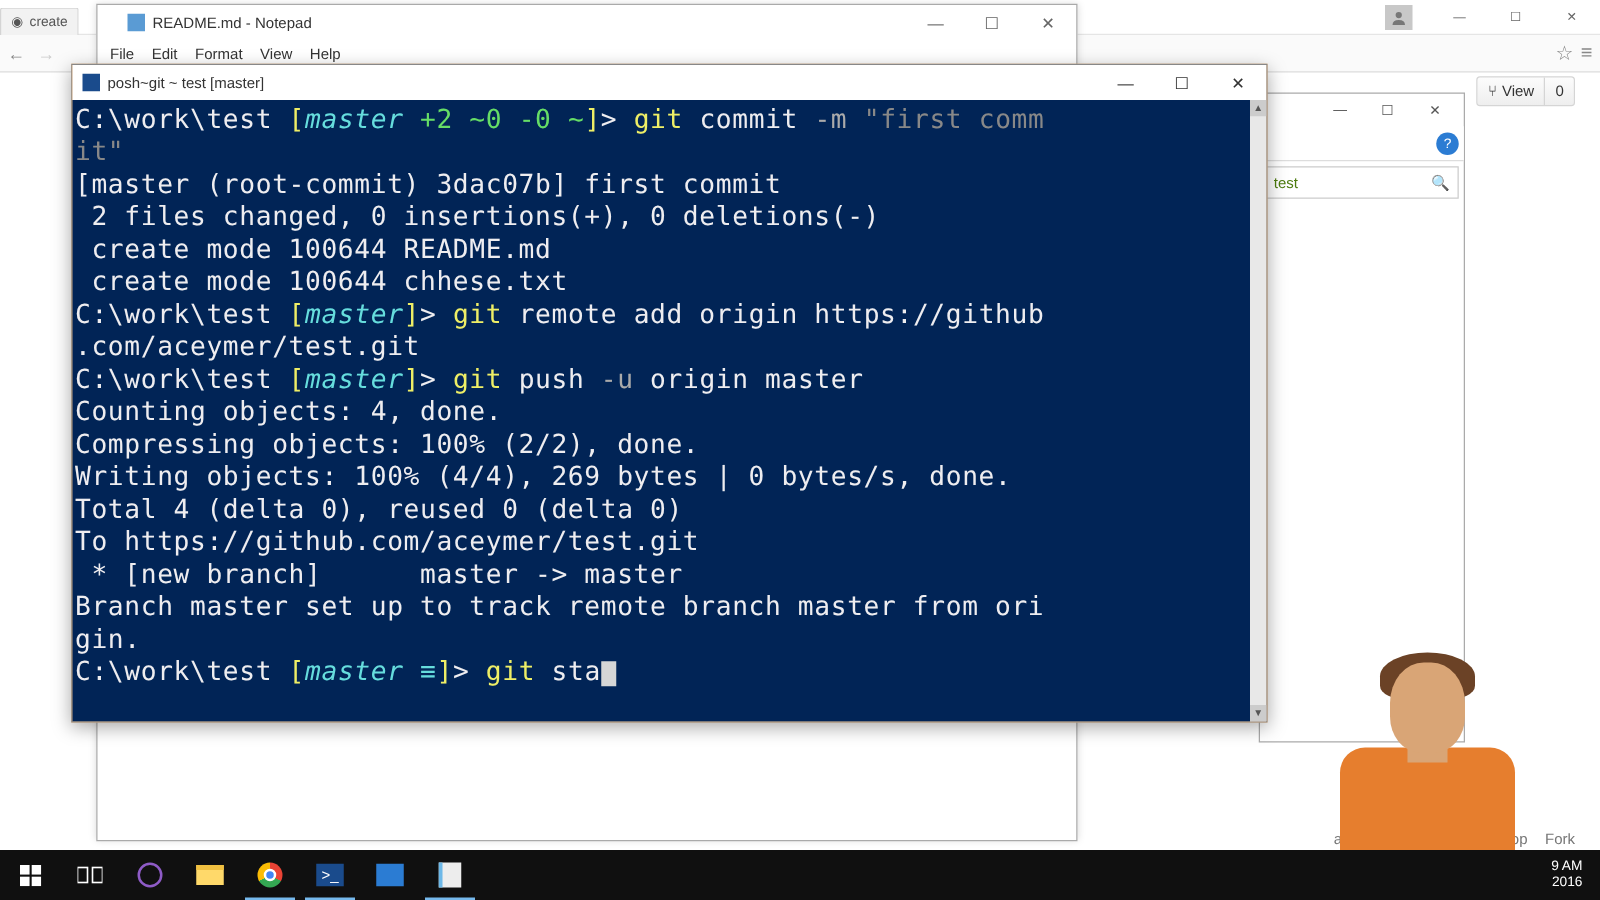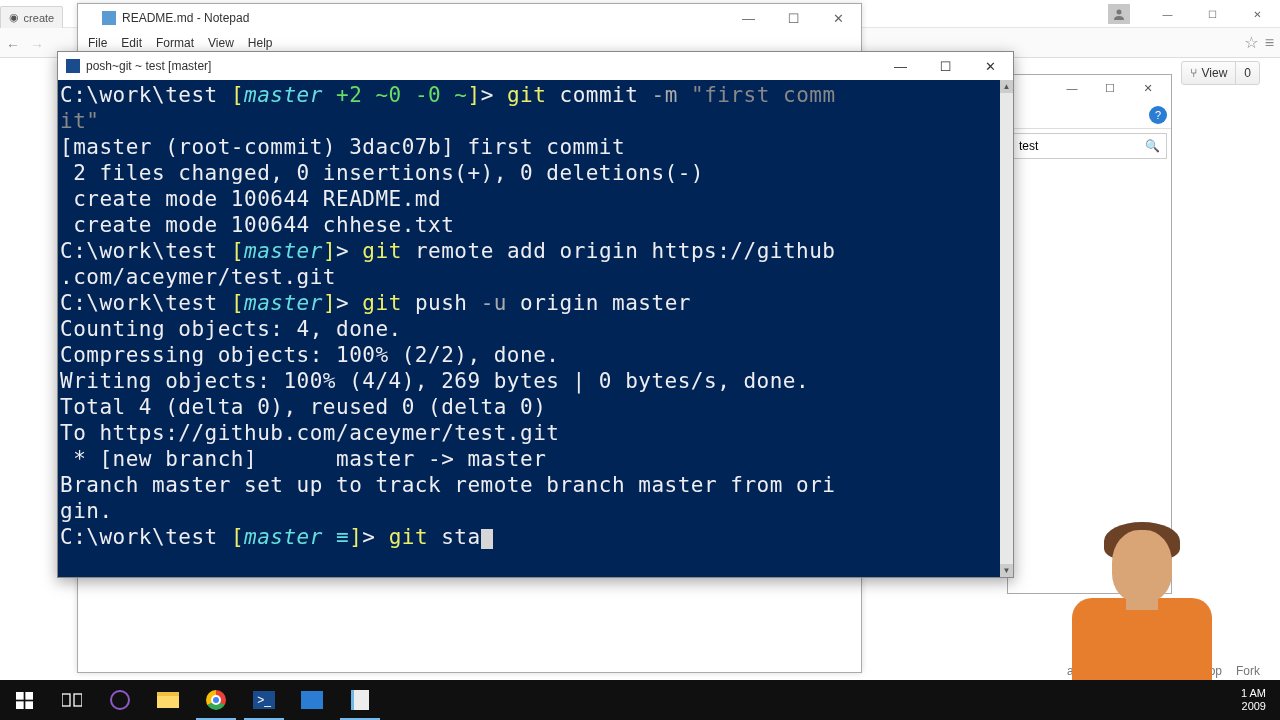--- a/index.html
+++ b/index.html
@@ -34,21 +34,21 @@
 .np-btn { width: 45px; height: 28px; display: flex; align-items: center; justify-content: center; color: #666; font-size: 13px; }
 .np-menu { height: 22px; display: flex; align-items: center; padding: 0 4px; gap: 2px; font-size: 12px; color: #333; border-bottom: 1px solid #eee; }
 .np-menu span { padding: 2px 6px; }
 
 
 .explorer { position: absolute; top: 74px; right: 108px; width: 165px; height: 520px; background: #fff; border: 1px solid #aaa; }
 .exp-title { height: 26px; display: flex; align-items: center; justify-content: flex-end; padding-right: 4px; }
 .exp-btn { width: 38px; height: 22px; display: flex; align-items: center; justify-content: center; color: #555; font-size: 11px; }
 .exp-toolbar { height: 28px; border-bottom: 1px solid #ddd; background: #fff; display: flex; align-items: center; justify-content: flex-end; padding-right: 4px; }
 .exp-help { width: 18px; height: 18px; border-radius: 50%; background: #2b7cd3; color: #fff; display: flex; align-items: center; justify-content: center; font-size: 11px; }
-.exp-search { height: 26px; margin: 4px; border: 1px solid #ccc; display: flex; align-items: center; justify-content: space-between; padding: 0 6px; font-size: 12px; color: #000000; }
+.exp-search { height: 26px; margin: 4px; border: 1px solid #ccc; display: flex; align-items: center; justify-content: space-between; padding: 0 6px; font-size: 12px; color: #4d7c0f; }
 
 
 .terminal { position: absolute; top: 51px; left: 57px; width: 957px; height: 527px; background: #fdba74; border: 1px solid #888; box-shadow: 0 4px 14px rgba(0,0,0,0.35); }
 .term-title { height: 28px; background: #fff; display: flex; align-items: center; padding: 0 8px; font-size: 12px; color: #333; position: relative; }
 .term-icon { width: 14px; height: 14px; margin-right: 6px; background: #1a4b8c; }
 .term-controls { position: absolute; right: 0; top: 0; display: flex; }
 .term-btn { width: 45px; height: 28px; display: flex; align-items: center; justify-content: center; color: #333; font-size: 13px; }
 .term-body { position: absolute; top: 28px; left: 0; right: 13px; bottom: 0; background: #012456; padding: 2px; font-family: Consolas, monospace; font-size: 21px; line-height: 26px; color: #eeedf0; white-space: pre; overflow: hidden; letter-spacing: 0.5px; }
 .term-scroll { position: absolute; top: 28px; right: 0; width: 13px; bottom: 0; background: #e8e8e8; }
 .term-scroll-btn { height: 13px; background: #ccc; display: flex; align-items: center; justify-content: center; font-size: 8px; color: #555; }
@@ -218,17 +218,17 @@
     <div style="width:22px;height:18px;background:#1a4b8c;color:#fff;font-size:12px;display:flex;align-items:center;justify-content:center">&gt;_</div>
   </div>
   <div class="tb-item">
     <div style="width:22px;height:18px;background:#2b7cd3"></div>
   </div>
   <div class="tb-item active">
     <div style="width:18px;height:20px;background:#ededed;border-left:3px solid #6db8e8"></div>
   </div>
   <div class="tb-right">
     <div class="clock">
-      <div>1 AM</div>
-      <div>2009</div>
+      <div>9 AM</div>
+      <div>2016</div>
     </div>
   </div>
 </div>
 
 </body></html>

